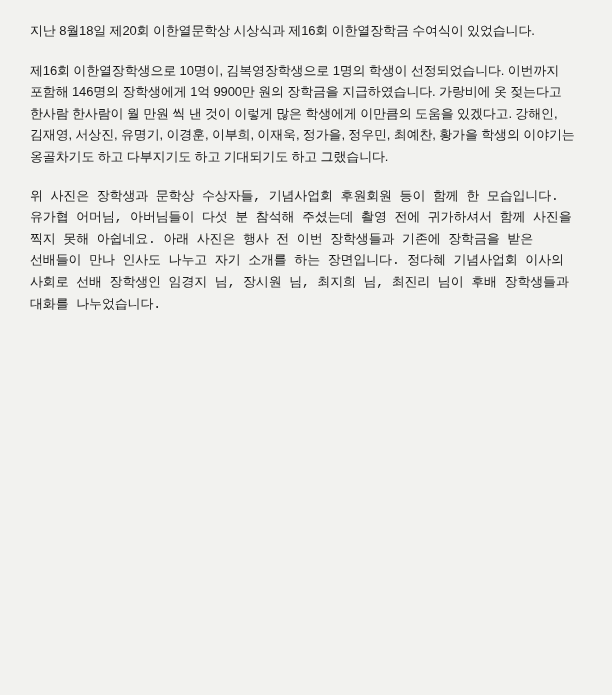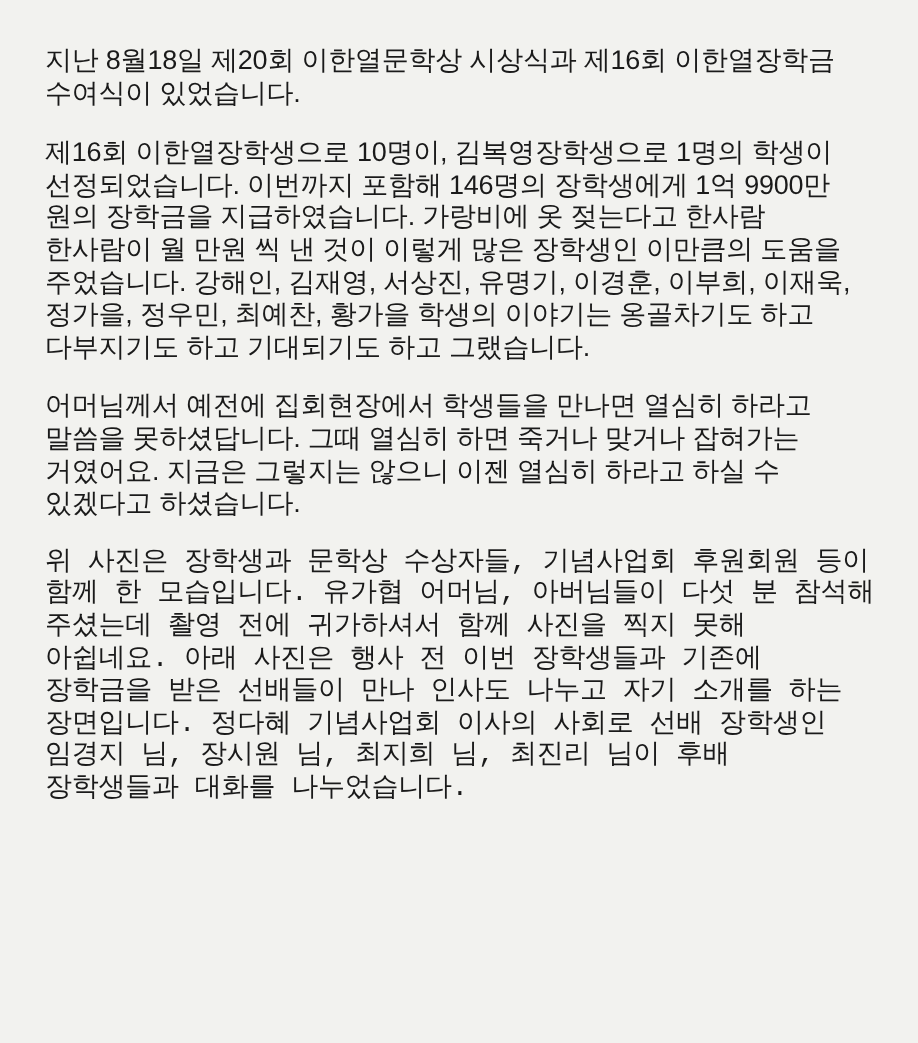--- a/index.html
+++ b/index.html
@@ -16,34 +16,33 @@
     overflow: hidden;
   }
   .page {
     box-sizing: border-box;
     width: 612px;
     height: 695px;
     padding: 14px 26px 10px 30px;
     background: #f2f2ef;
   }
   .para {
-    font-size: 18px;
+    font-size: 13px;
     line-height: 21.6px;
     letter-spacing: -0.15px;
     text-align: left;
-    margin: 16px 0 18px 0;
+    margin: 6px 0 18px 0;
     word-break: keep-all;
     white-space: pre-wrap;
   }
   .para:last-child {
     margin-bottom: 0;
     font-family: Liberation Mono, monospace;
   }
 </style>
 </head>
 <body>
 
 <div class="page">
   <p class="para">지난 8월18일 제20회 이한열문학상 시상식과 제16회 이한열장학금 수여식이 있었습니다.</p>
-  <p class="para">제16회 이한열장학생으로 10명이, 김복영장학생으로 1명의 학생이 선정되었습니다. 이번까지 포함해 146명의 장학생에게 1억 9900만 원의 장학금을 지급하였습니다. 가랑비에 옷 젖는다고 한사람 한사람이 월 만원 씩 낸 것이 이렇게 많은 장학생인 이만큼의 도움을 주었습니다. 강해인, 김재영, 서상진, 유명기, 이경훈, 이부희, 이재욱, 정가을, 정우민, 최예찬, 황가을 학생의 이야기는 옹골차기도 하고 다부지기도 하고 기대되기도 하고 그랬습니다.</p>
-  <p class="para">어머님께서 예전에 집회현장에서 학생들을 만나면 열심히 하라고 말씀을 못하셨답니다. 그때 열심히 하면 죽거나 맞거나 잡혀가는 거였어요. 지금은 그렇지는 않으니 이젠 열심히 하라고 하실 수 있겠다고 하셨습니다.</p>
+  <p class="para">제16회 이한열장학생으로 10명이, 김복영장학생으로 1명의 학생이 선정되었습니다. 이번까지 포함해 146명의 장학생에게 1억 9900만 원의 장학금을 지급하였습니다. 가랑비에 옷 젖는다고 한사람 한사람이 월 만원 씩 낸 것이 이렇게 많은 학생에게 이만큼의 도움을 있겠다고. 강해인, 김재영, 서상진, 유명기, 이경훈, 이부희, 이재욱, 정가을, 정우민, 최예찬, 황가을 학생의 이야기는 옹골차기도 하고 다부지기도 하고 기대되기도 하고 그랬습니다.</p>
   <p class="para">위 사진은 장학생과 문학상 수상자들, 기념사업회 후원회원 등이 함께 한 모습입니다. 유가협 어머님, 아버님들이 다섯 분 참석해 주셨는데 촬영 전에 귀가하셔서 함께 사진을 찍지 못해 아쉽네요. 아래 사진은 행사 전 이번 장학생들과 기존에 장학금을 받은 선배들이 만나 인사도 나누고 자기 소개를 하는 장면입니다. 정다혜 기념사업회 이사의 사회로 선배 장학생인 임경지 님, 장시원 님, 최지희 님, 최진리 님이 후배 장학생들과 대화를 나누었습니다.</p>
 </div>
 
 </body></html>

